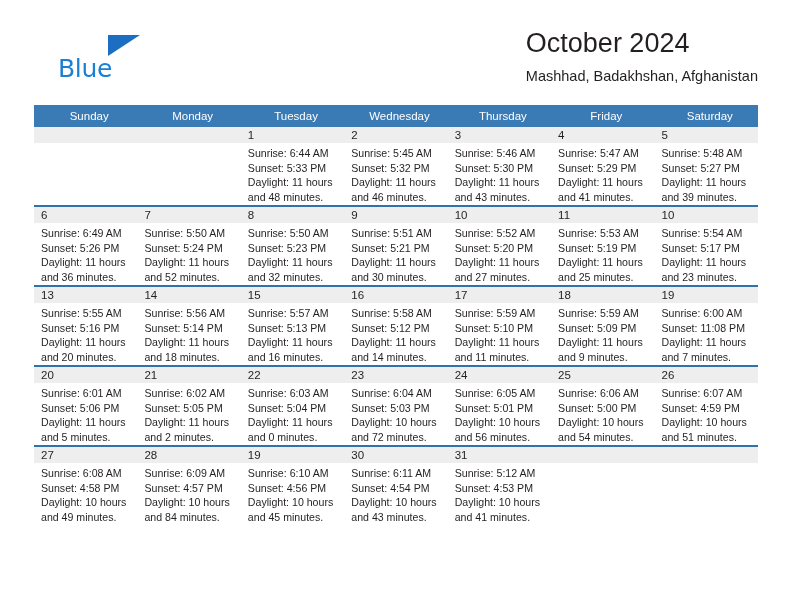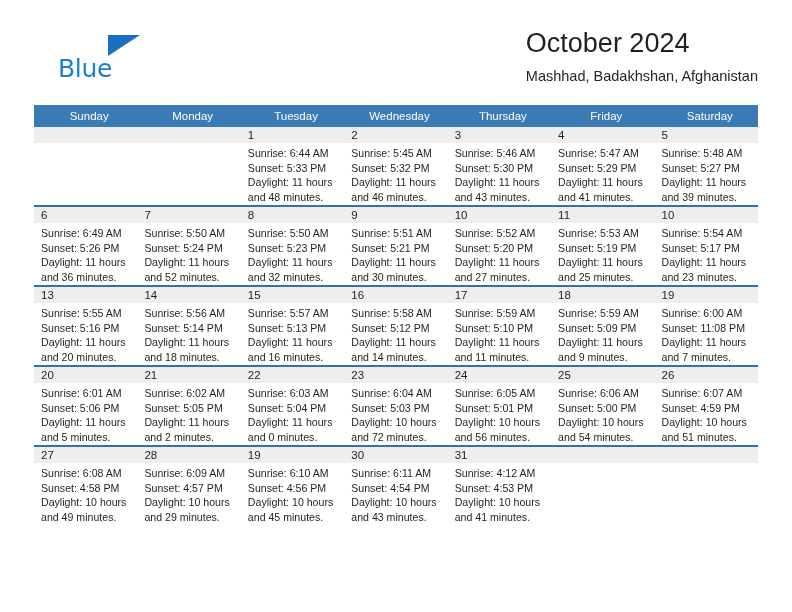--- a/index.html
+++ b/index.html
@@ -436,21 +436,21 @@
               <div class="line">Daylight: 10 hours</div>
               <div class="line">and 49 minutes.</div>
             </div>
           </td>
           <td>
             <div class="daynum-band">28</div>
             <div class="cell-body">
               <div class="line">Sunrise: 6:09 AM</div>
               <div class="line">Sunset: 4:57 PM</div>
               <div class="line">Daylight: 10 hours</div>
-              <div class="line">and 29 minutes.</div>
+              <div class="line">and 84 minutes.</div>
             </div>
           </td>
           <td>
             <div class="daynum-band">19</div>
             <div class="cell-body">
               <div class="line">Sunrise: 6:10 AM</div>
               <div class="line">Sunset: 4:56 PM</div>
               <div class="line">Daylight: 10 hours</div>
               <div class="line">and 45 minutes.</div>
             </div>
@@ -460,21 +460,21 @@
             <div class="cell-body">
               <div class="line">Sunrise: 6:11 AM</div>
               <div class="line">Sunset: 4:54 PM</div>
               <div class="line">Daylight: 10 hours</div>
               <div class="line">and 43 minutes.</div>
             </div>
           </td>
           <td>
             <div class="daynum-band">31</div>
             <div class="cell-body">
-              <div class="line">Sunrise: 4:12 AM</div>
+              <div class="line">Sunrise: 5:12 AM</div>
               <div class="line">Sunset: 4:53 PM</div>
               <div class="line">Daylight: 10 hours</div>
               <div class="line">and 41 minutes.</div>
             </div>
           </td>
           <td class="cell-empty">
             <div class="daynum-band"></div>
             <div class="cell-body"></div>
           </td>
           <td class="cell-empty">

